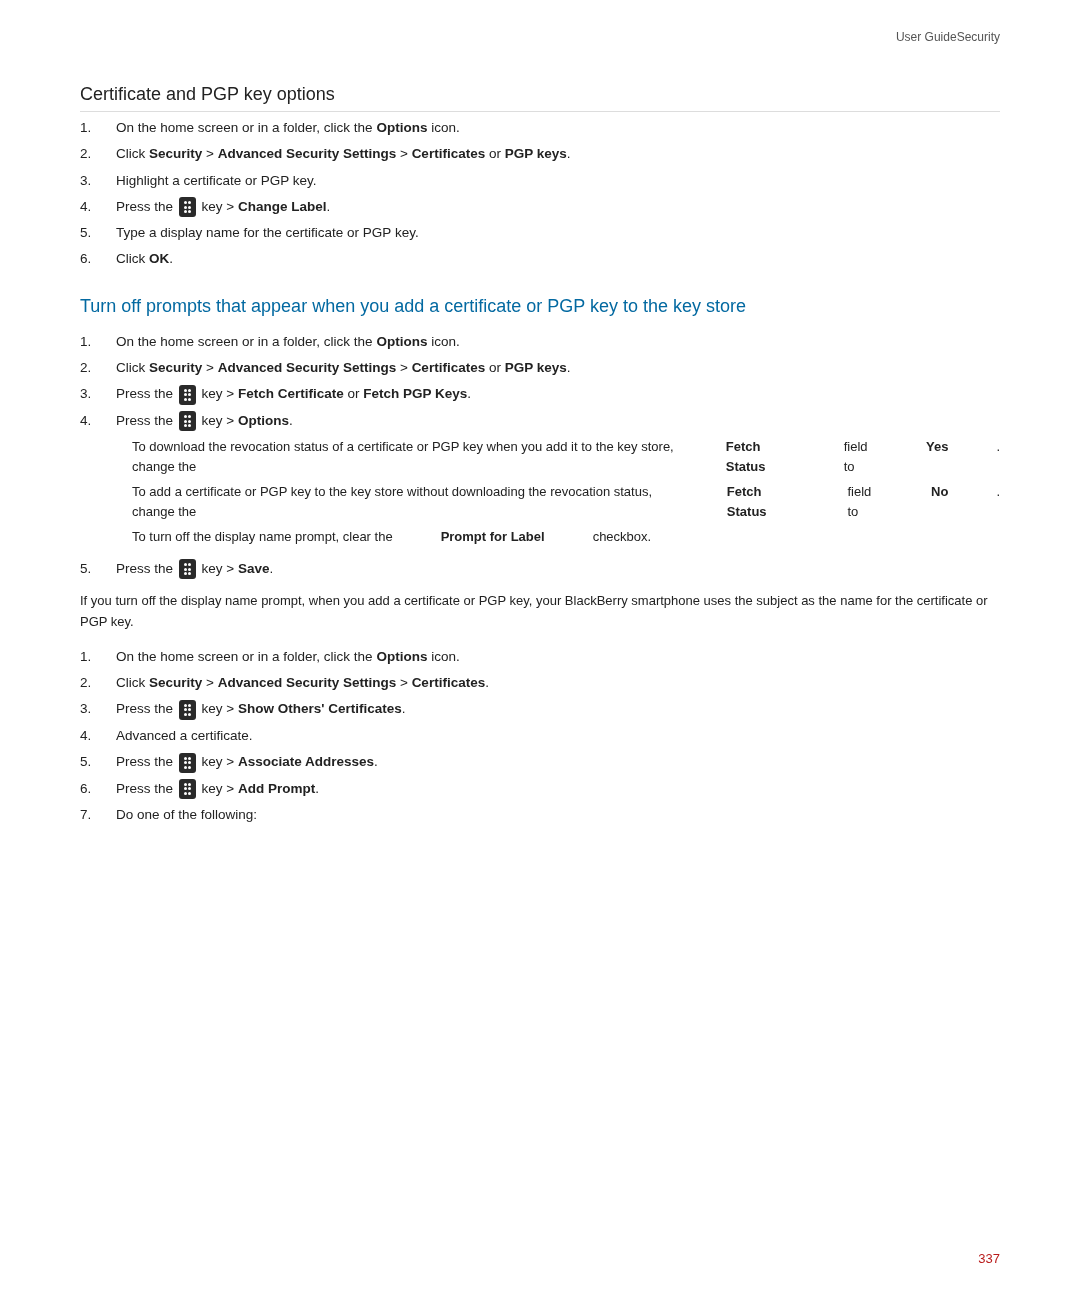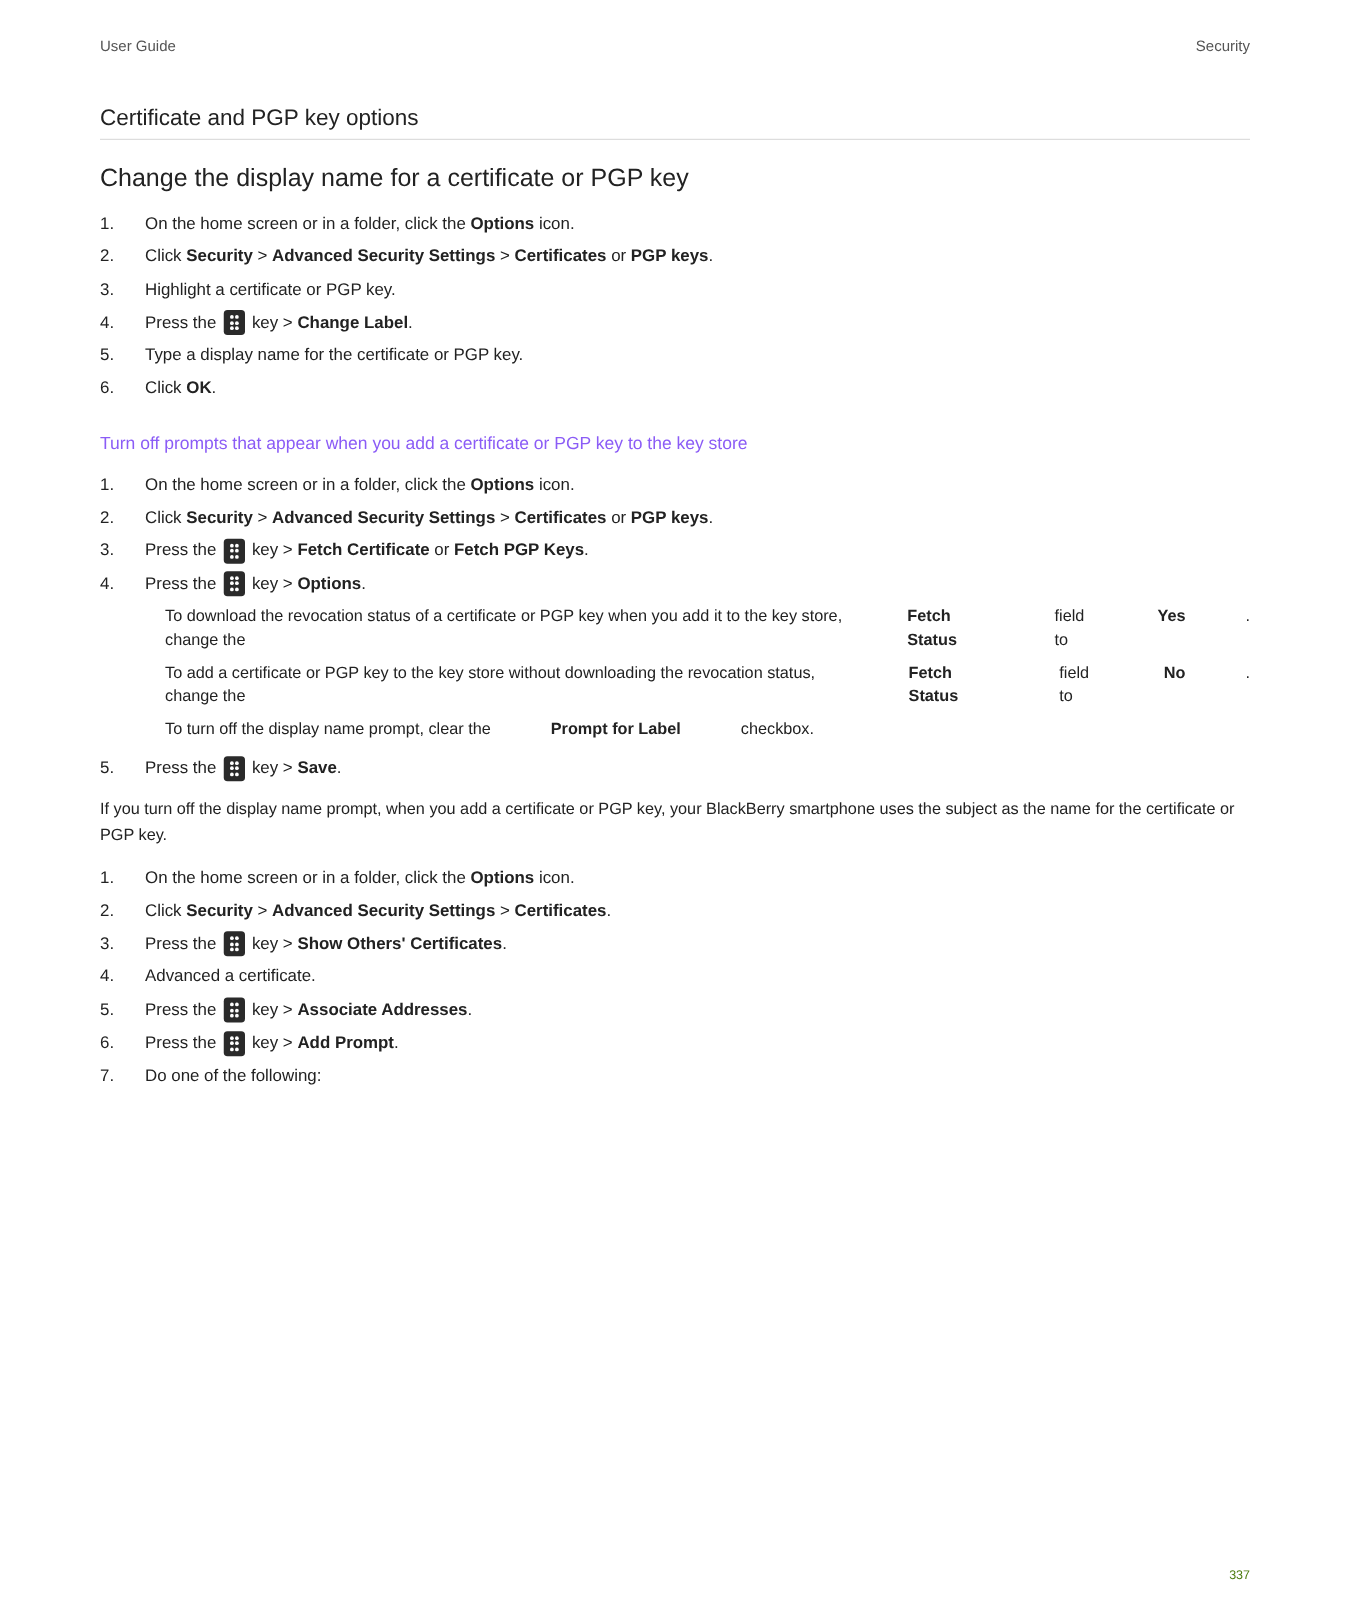--- a/index.html
+++ b/index.html
@@ -21,21 +21,21 @@
 
     .page-container {
       width: 1080px;
       min-height: 1296px;
       padding: 30px 80px 60px 80px;
       position: relative;
     }
 
     .header {
       display: flex;
-      justify-content: space-between;
+      justify-content: flex-end;
       align-items: flex-start;
       margin-bottom: 40px;
       font-size: 12px;
       color: #555;
     }
 
     .section-title {
       font-size: 18px;
       font-weight: normal;
       color: #222;
@@ -47,23 +47,23 @@
 
     .subsection-title {
       font-size: 20px;
       font-weight: normal;
       color: #222;
       margin-top: 20px;
       margin-bottom: 14px;
     }
 
     .large-subsection-title {
-      font-size: 14px;
+      font-size: 18px;
       font-weight: normal;
-      color: #8b5cf6;
+      color: #0369a1;
       margin-top: 24px;
       margin-bottom: 14px;
       line-height: 1.35;
     }
 
     ol {
       margin-left: 30px;
       margin-bottom: 12px;
     }
 
@@ -121,22 +121,22 @@
       font-size: 13px;
       line-height: 1.6;
       margin-top: 10px;
       margin-bottom: 14px;
     }
 
     .page-footer {
       position: absolute;
       bottom: 30px;
       right: 80px;
-      font-size: 10px;
-      color: #4d7c0f;
+      font-size: 13px;
+      color: #b91c1c;
     }
 
     .step-list {
       margin-left: 0;
       padding-left: 0;
       list-style: none;
       counter-reset: step-counter;
     }
 
     .step-list li {
@@ -176,21 +176,20 @@
 
 <div class="page-container">
 
   <div class="header">
     <span>User Guide</span>
     <span>Security</span>
   </div>
 
   <h1 class="section-title">Certificate and PGP key options</h1>
 
-  <h2 class="subsection-title">Change the display name for a certificate or PGP key</h2>
 
   <ol class="step-list">
 
     <li>
       <span class="step-num">1.</span>
       <span class="step-content">On the home screen or in a folder, click the <strong>Options</strong> icon.</span>
     </li>
 
     <li>
       <span class="step-num">2.</span>

